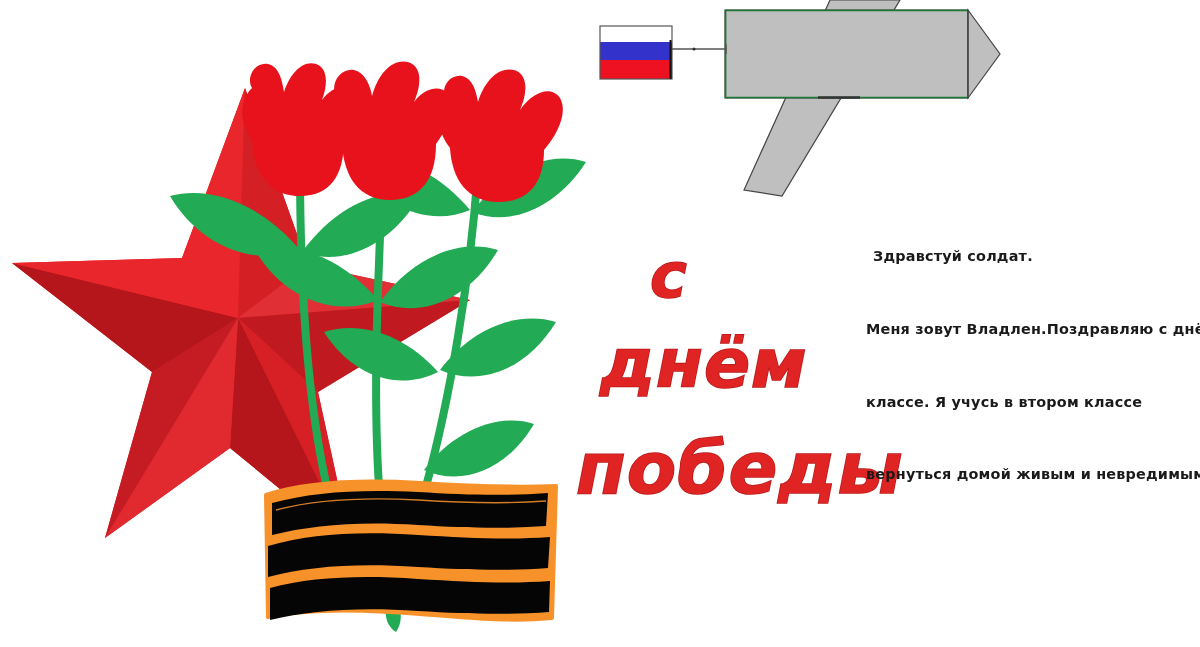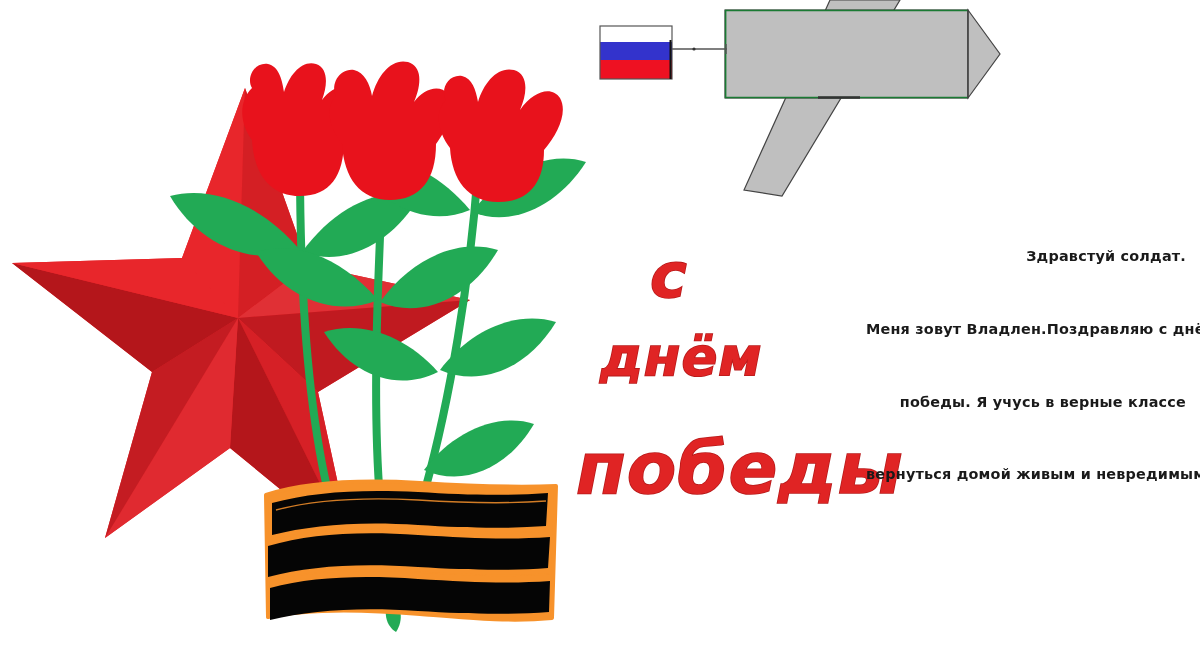--- a/index.html
+++ b/index.html
@@ -34,38 +34,37 @@
     font-family: "DejaVu Sans", sans-serif;
     font-size: 14.4px;
     font-weight: bold;
     line-height: 24.2px;
     letter-spacing: 0.2px;
     white-space: pre-wrap;
   }
   .letter-line {
     display: block;
     white-space: pre;
-    text-align: right;
   }
   .letter-line.indent {
     padding-left: 7px;
   }
   .headline-word {
     position: absolute;
     font-family: "DejaVu Sans", sans-serif;
     font-style: italic;
     font-weight: bold;
     color: #e02424;
     -webkit-text-stroke: 1.6px #b81a1a;
     paint-order: stroke fill;
     white-space: pre;
     line-height: 1;
   }
   #word-s  { left: 650px; top: 245px; font-size: 62px; }
-  #word-dnem { left: 600px; top: 330px; font-size: 53px; letter-spacing: 1px; font-style: italic; }
+  #word-dnem { left: 600px; top: 330px; font-size: 68px; letter-spacing: 1px; font-style: italic; }
   #word-pobedy { left: 576px; top: 432px; font-size: 72px; letter-spacing: 1px; }
 </style>
 </head>
 <body>
 
 <div id="card">
 
   <svg id="artboard" viewBox="0 0 1200 647" xmlns="http://www.w3.org/2000/svg">
 
     <g>
@@ -181,21 +180,21 @@
     </g>
   </svg>
 
   <div class="headline-word" id="word-s">с</div>
   <div class="headline-word" id="word-dnem">днём</div>
   <div class="headline-word" id="word-pobedy">победы</div>
 
   <div class="letter-block">
     <span class="letter-line indent">Здравстуй солдат.</span>
     <span class="letter-line">Меня зовут Владлен.Поздравляю с днём</span>
-    <span class="letter-line">победы. Я учусь в верные классе</span>
+    <span class="letter-line">классе. Я учусь в втором классе</span>
     <span class="letter-line">вернуться домой живым и невредимым.</span>
     
     
     
     
     
     
     
     
   </div>

